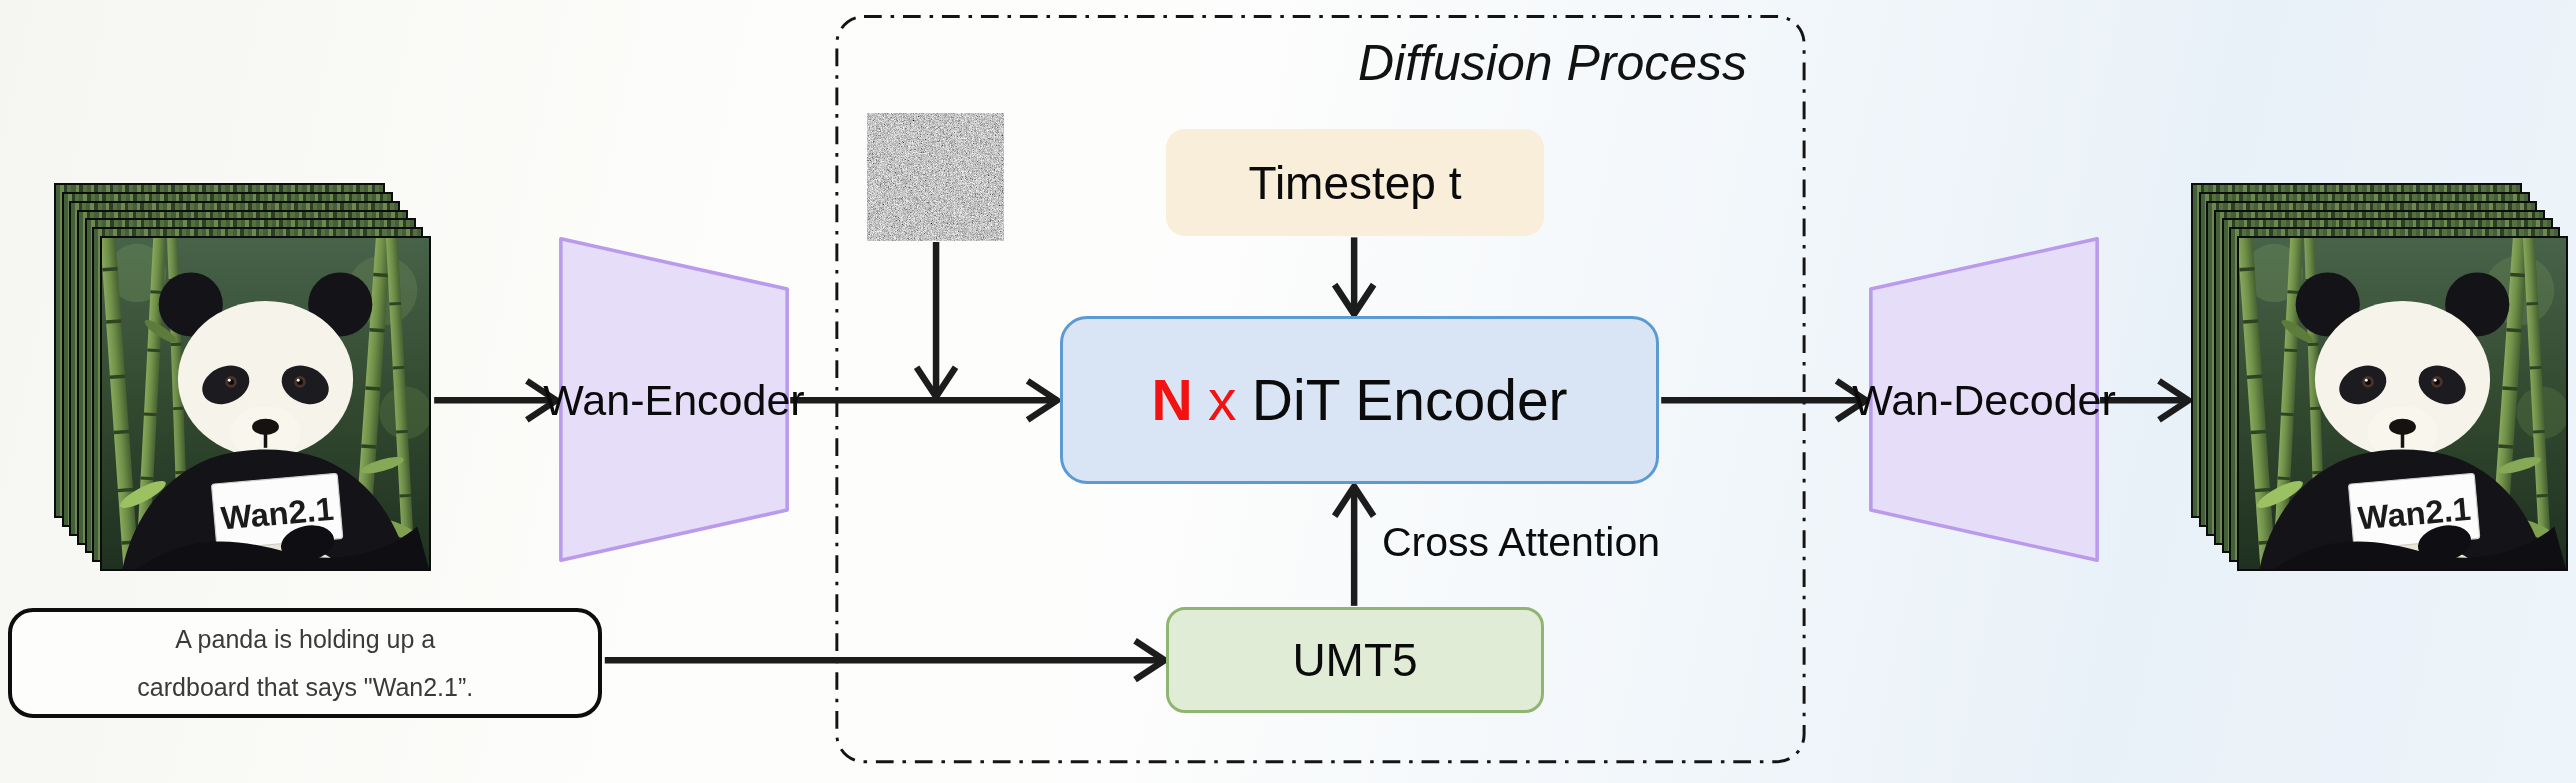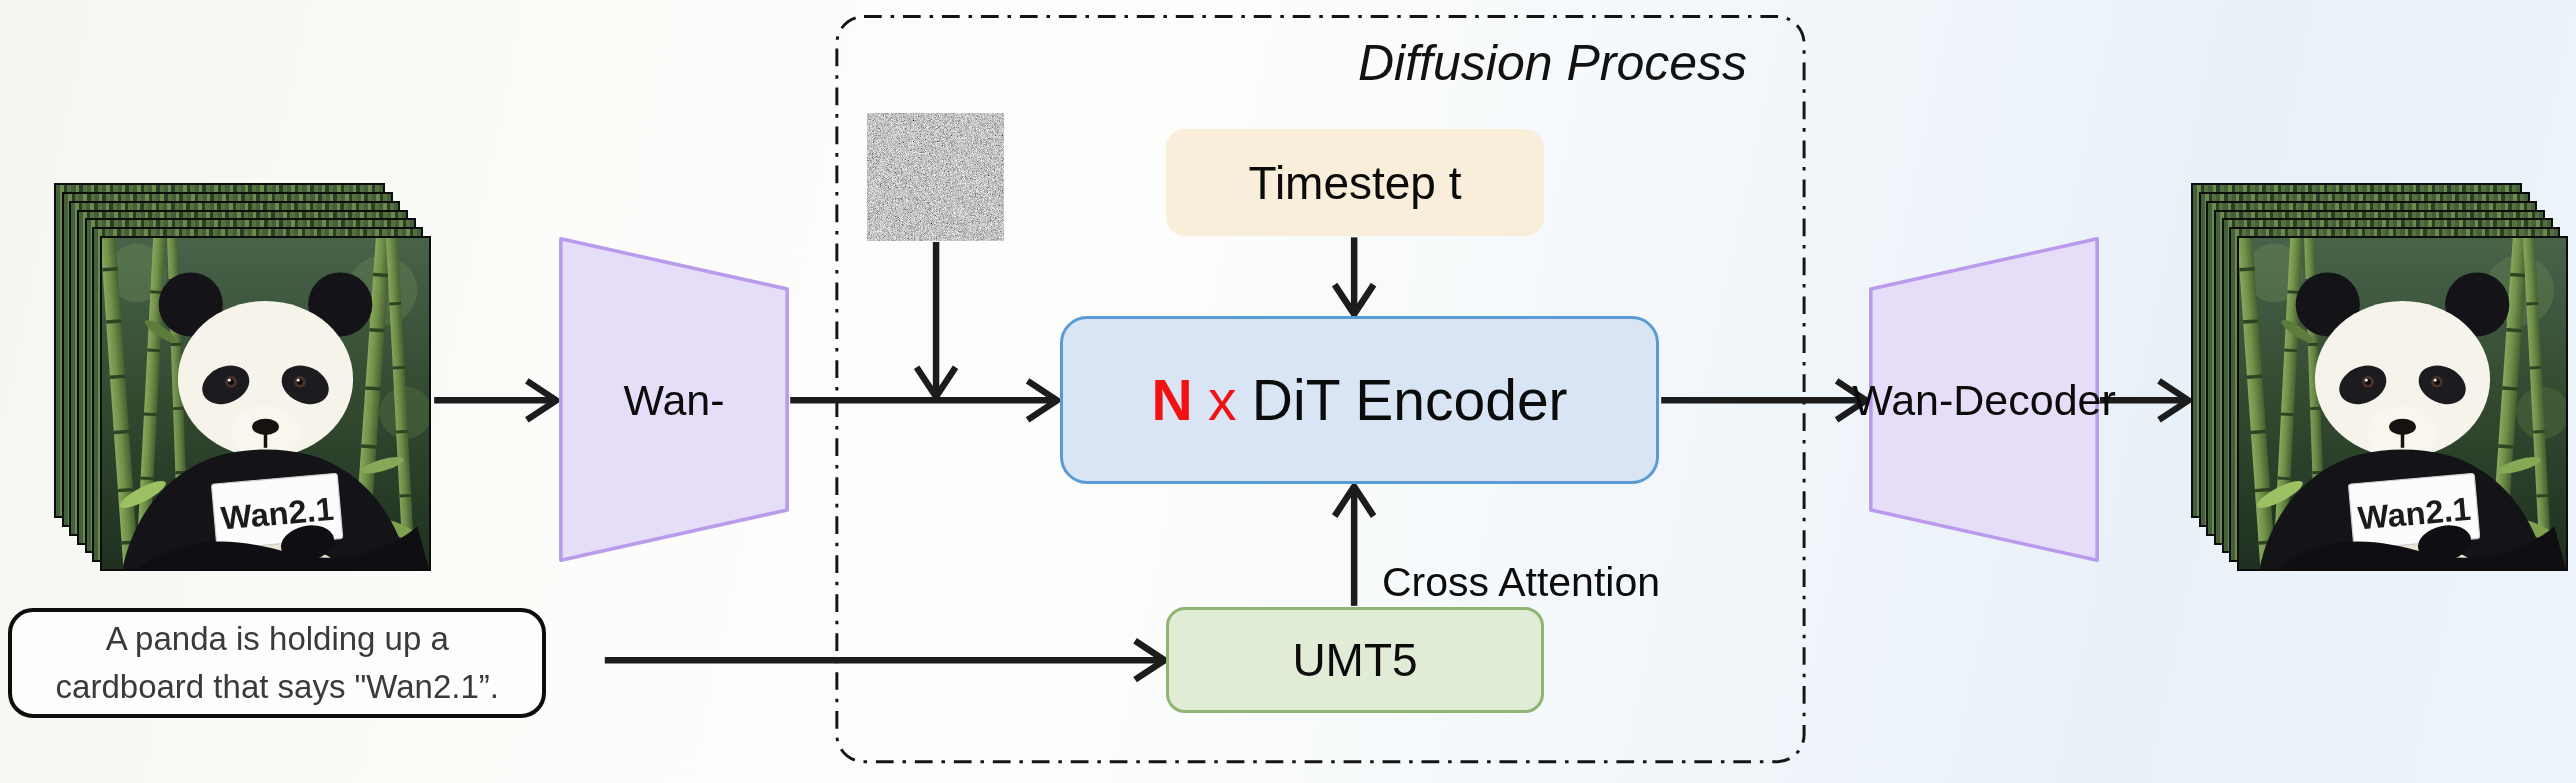--- a/index.html
+++ b/index.html
@@ -54,29 +54,29 @@
     font-size:57px;
   }
   #dit-box .dit-n{color:#f21212;font-weight:800;}
   #dit-box .dit-x{color:#f21212;font-weight:400;margin:0 15.4px;}
   #dit-box .dit-rest{color:#0b0b0b;}
   #umt5-box{
     left:1166px;top:607px;width:378px;height:106px;
     background:#e1ecd7;border:3px solid #8fb573;border-radius:19px;font-size:46px;text-align:center;
   }
   #cross-attention-label{
-    position:absolute;left:1382px;top:519px;z-index:2;font-size:41px;color:#0c0c0c;white-space:nowrap;margin-top:40px;
+    position:absolute;left:1382px;top:519px;z-index:2;font-size:41px;color:#0c0c0c;white-space:nowrap;
   }
 
   
   #prompt-box{
-    position:absolute;left:8.3px;top:608px;width:538px;height:110px;z-index:2;
+    position:absolute;left:8.3px;top:608px;width:594px;height:110px;z-index:2;
     box-sizing:border-box;background:#fdfdfc;border:4.1px solid #0d0d0d;border-radius:25px;
     display:flex;flex-direction:column;align-items:center;justify-content:center;
-    font-size:33px;line-height:48px;color:#3a3a3a;text-align:center;
+    font-size:25px;line-height:48px;color:#3a3a3a;text-align:center;
   }
 
   
   #noise-wrap{position:absolute;left:867px;top:113px;z-index:2;}
 </style>
 </head>
 <body>
 
 <div id="canvas">
 
@@ -215,20 +215,21 @@
 </svg>
       </div>
     </div>
 
   <div class="trap" id="wan-encoder">
     <svg width="230" height="325" viewBox="0 0 389 550">
       <polygon points="3,3 386,88 386,462 3,547" fill="#e6def8" stroke="#b99aec" stroke-width="6" stroke-linejoin="round"></polygon>
     </svg>
     <div class="trap-label">
       <span>Wan-</span>
+      <span>Encoder</span>
     </div>
   </div>
 
   <div id="diffusion-title">Diffusion Process</div>
 
   <div id="noise-wrap">
     <svg width="137" height="128" viewBox="0 0 232 216">
       <defs>
         <filter id="nz" x="0" y="0" width="100%" height="100%">
           <feTurbulence type="fractalNoise" baseFrequency="0.75" numOctaves="3" seed="11" stitchTiles="stitch"></feTurbulence>

